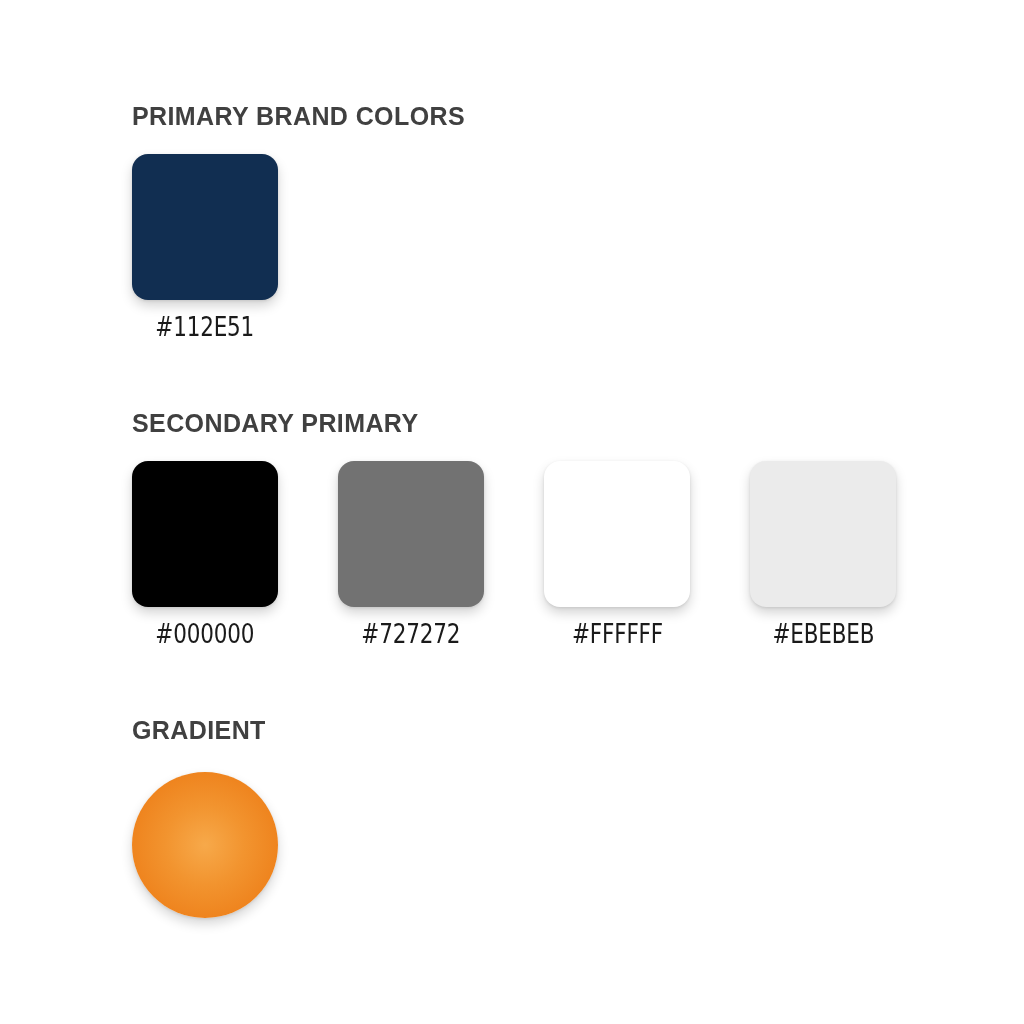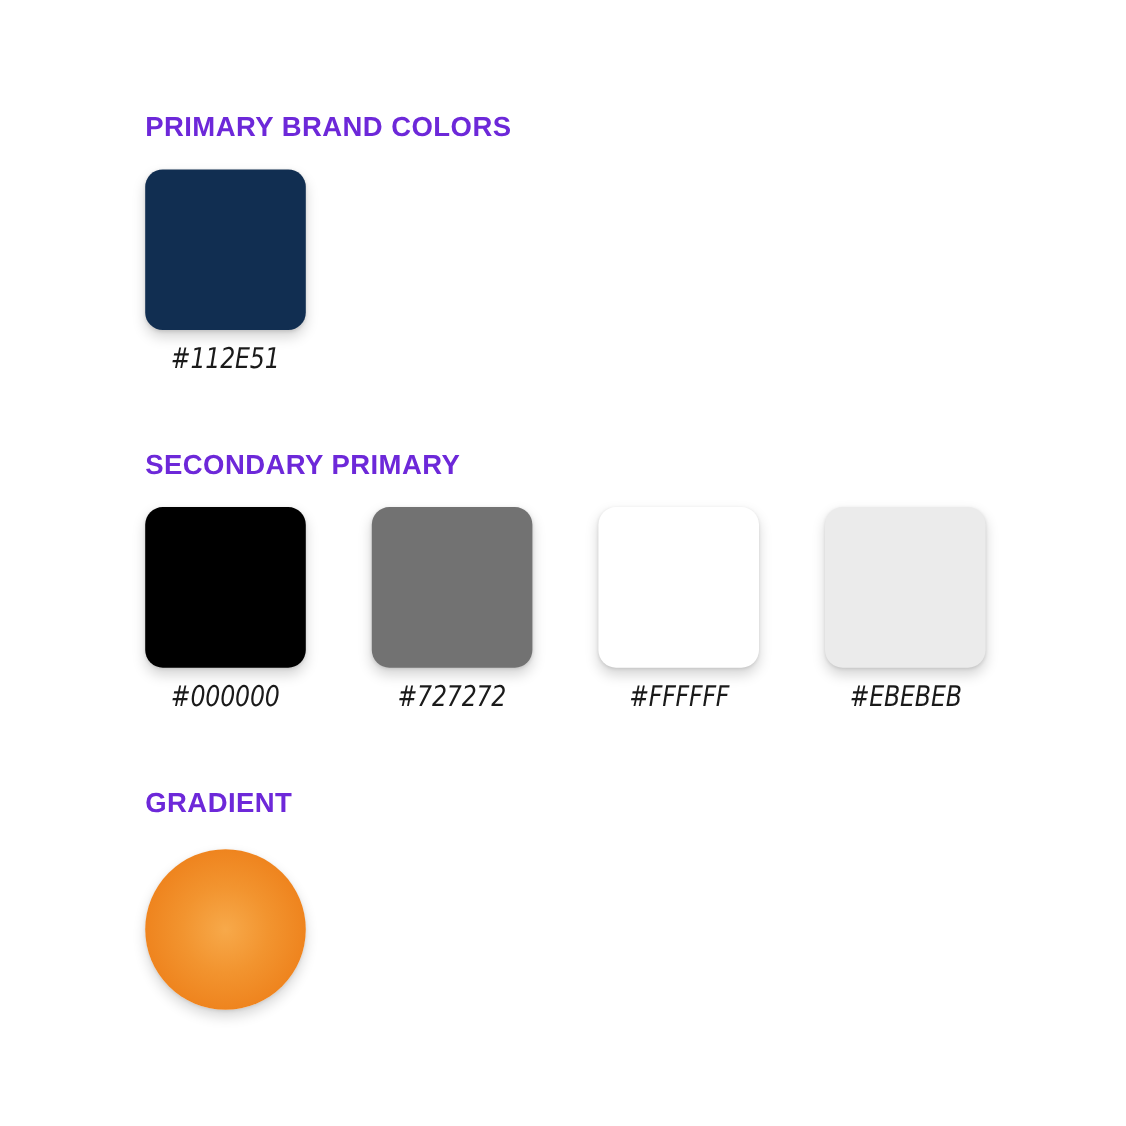--- a/index.html
+++ b/index.html
@@ -28,21 +28,21 @@
   
   .section {
     position: absolute;
     left: 132px;
   }
   .section-title {
     font-family: "Liberation Sans", sans-serif;
     font-weight: 700;
     font-size: 25px;
     letter-spacing: 0.4px;
-    color: #6d28d9;
+    color: #404040;
     white-space: nowrap;
     line-height: 1;
   }
 
   #section-primary   { top: 104px; }
   #section-secondary { top: 411px; }
   #section-gradient  { top: 718px; }
 
   
   .swatch-row {
@@ -51,21 +51,20 @@
     top: 50px;
     display: flex;
     flex-direction: row;
     gap: 60px;
   }
   .swatch-cell {
     width: 146px;
     display: flex;
     flex-direction: column;
     align-items: center;
-    font-style: italic;
   }
   .swatch-chip {
     width: 146px;
     height: 146px;
     border-radius: 16px;
     box-shadow: 0 6px 12px rgba(0,0,0,0.17), 0 1px 3px rgba(0,0,0,0.10);
   }
   .swatch-label {
     margin-top: 14px;
     font-family: "Liberation Sans Narrow", "DejaVu Sans Condensed", "Liberation Sans", sans-serif;

